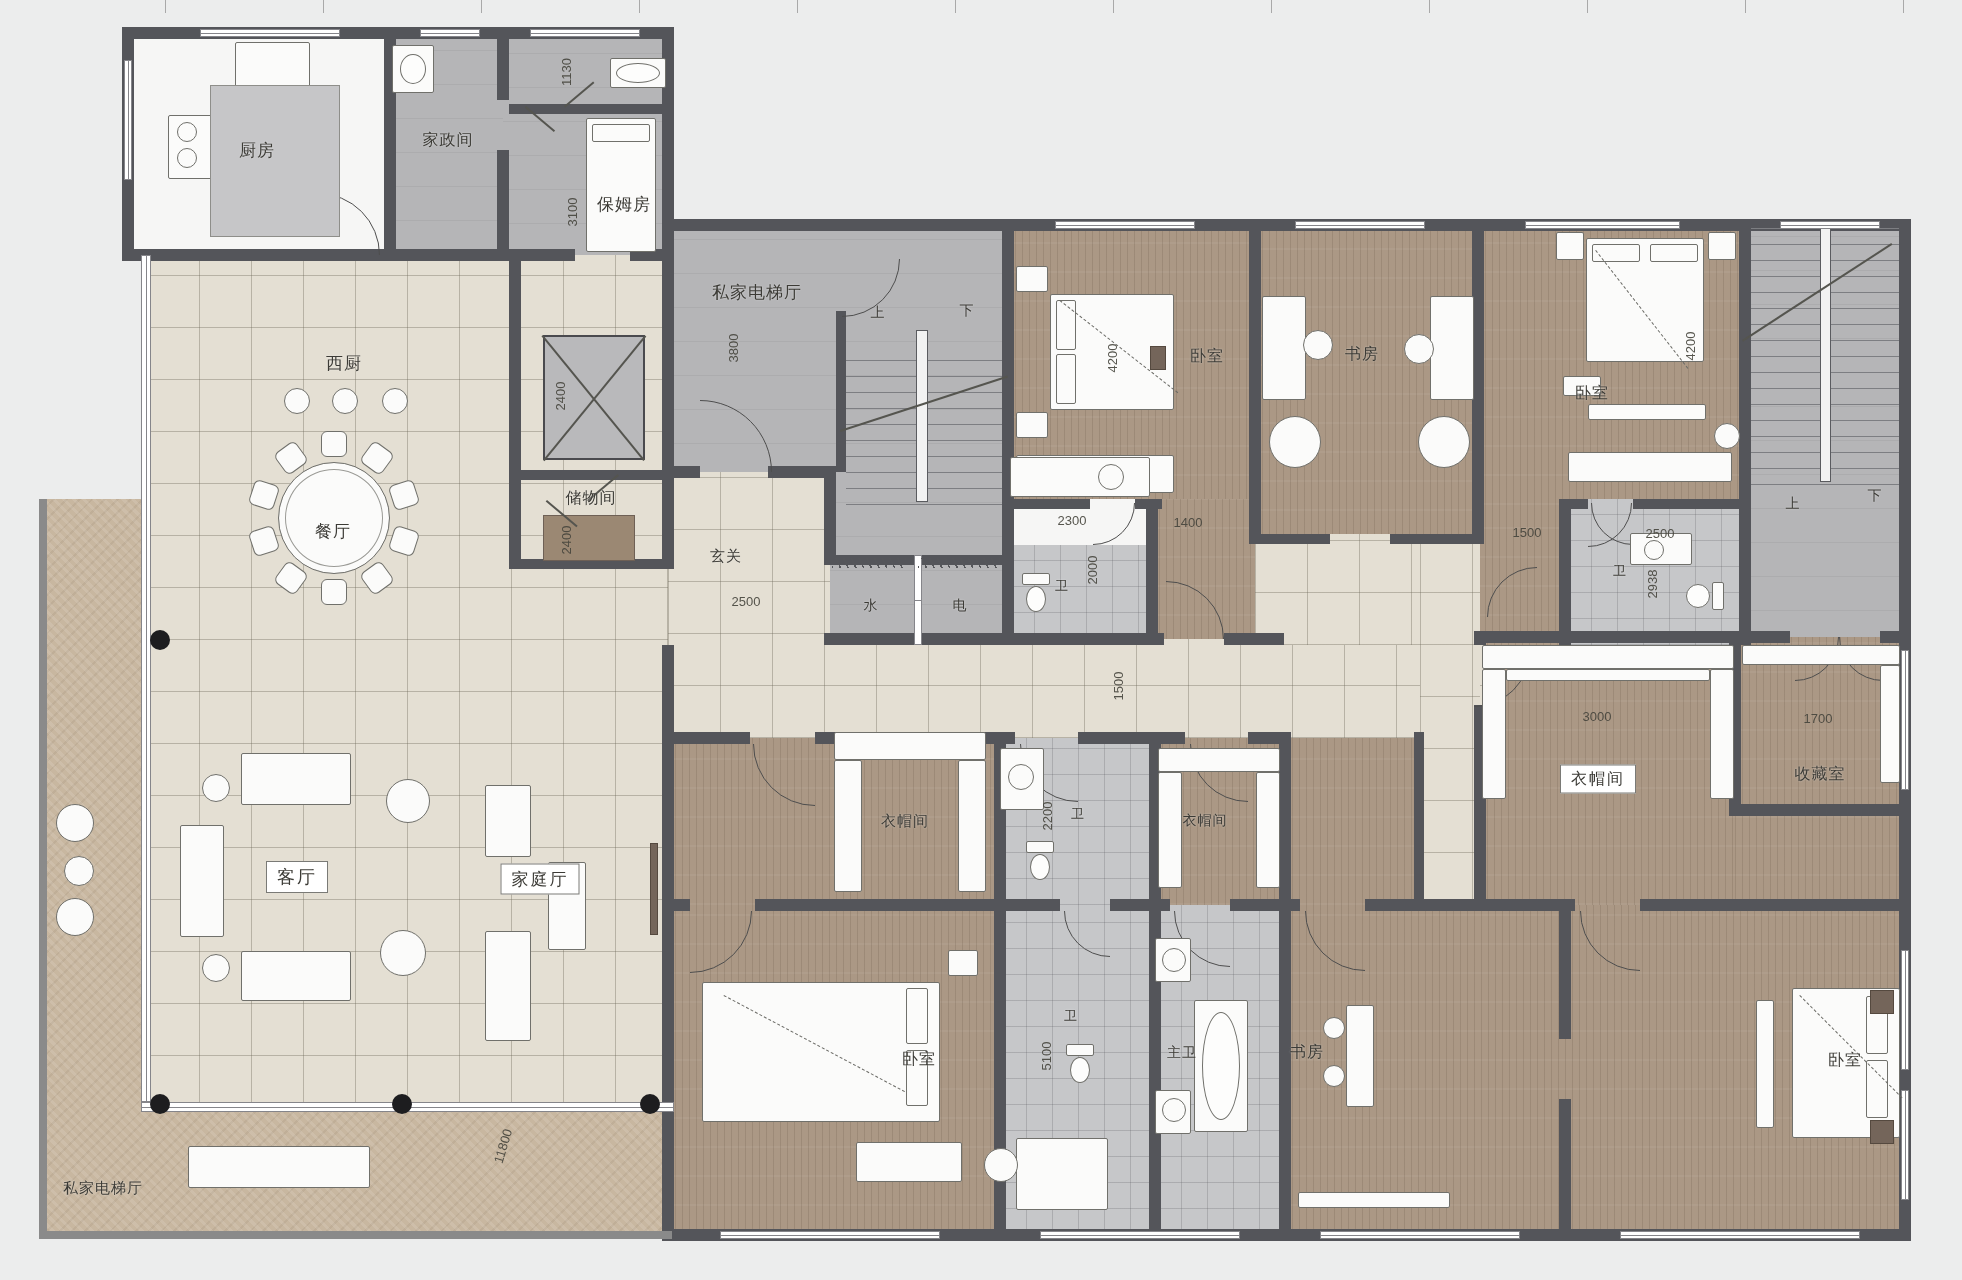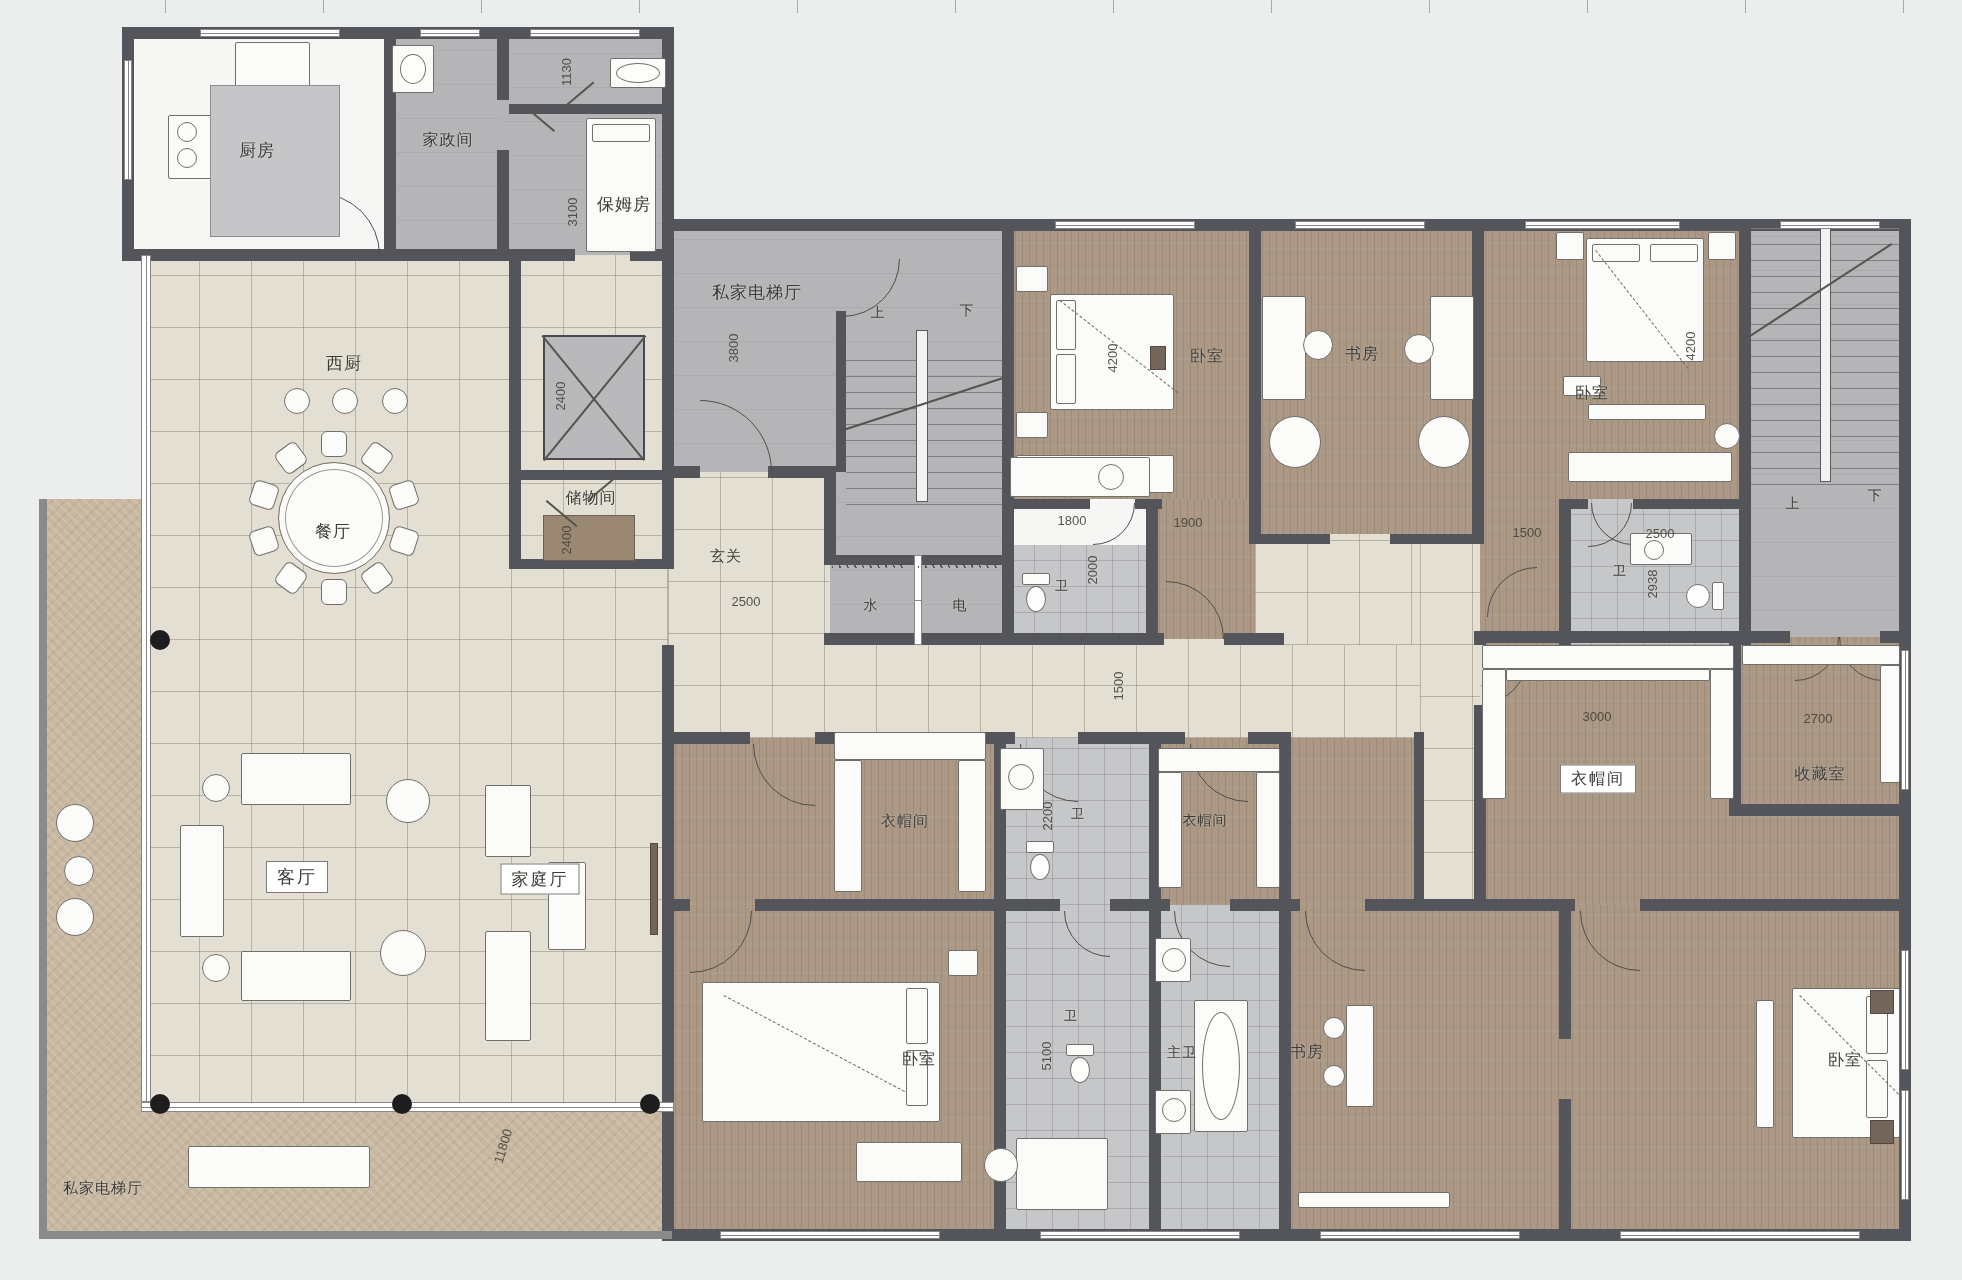--- a/index.html
+++ b/index.html
@@ -359,29 +359,29 @@
       <span class="room-label" style="left: 103px; top: 1188px; font-size: 15px;">私家电梯厅</span>
     </div>
   <div id="dims">
       <span class="dim-label" style="left: 566px; top: 72px; transform: translate(-50%, -50%) rotate(-90deg);">1130</span>
       <span class="dim-label" style="left: 572px; top: 212px; transform: translate(-50%, -50%) rotate(-90deg);">3100</span>
       <span class="dim-label" style="left: 560px; top: 396px; transform: translate(-50%, -50%) rotate(-90deg);">2400</span>
       <span class="dim-label" style="left: 733px; top: 348px; transform: translate(-50%, -50%) rotate(-90deg);">3800</span>
       <span class="dim-label" style="left: 566px; top: 540px; transform: translate(-50%, -50%) rotate(-90deg);">2400</span>
       <span class="dim-label" style="left: 746px; top: 601px;">2500</span>
       <span class="dim-label" style="left: 1112px; top: 358px; transform: translate(-50%, -50%) rotate(-90deg);">4200</span>
-      <span class="dim-label" style="left: 1072px; top: 520px;">1800</span>
+      <span class="dim-label" style="left: 1072px; top: 520px;">2300</span>
       <span class="dim-label" style="left: 1092px; top: 570px; transform: translate(-50%, -50%) rotate(-90deg);">2000</span>
-      <span class="dim-label" style="left: 1188px; top: 522px;">1900</span>
+      <span class="dim-label" style="left: 1188px; top: 522px;">1400</span>
       <span class="dim-label" style="left: 1527px; top: 532px;">1500</span>
       <span class="dim-label" style="left: 1660px; top: 533px;">2500</span>
       <span class="dim-label" style="left: 1652px; top: 584px; transform: translate(-50%, -50%) rotate(-90deg);">2938</span>
       <span class="dim-label" style="left: 1690px; top: 346px; transform: translate(-50%, -50%) rotate(-90deg);">4200</span>
       <span class="dim-label" style="left: 1597px; top: 716px;">3000</span>
-      <span class="dim-label" style="left: 1818px; top: 718px;">2700</span>
+      <span class="dim-label" style="left: 1818px; top: 718px;">1700</span>
       <span class="dim-label" style="left: 1118px; top: 686px; transform: translate(-50%, -50%) rotate(-90deg);">1500</span>
       <span class="dim-label" style="left: 1047px; top: 816px; transform: translate(-50%, -50%) rotate(-90deg);">2200</span>
       <span class="dim-label" style="left: 1046px; top: 1056px; transform: translate(-50%, -50%) rotate(-90deg);">5100</span>
       <span class="dim-label" style="left: 503px; top: 1146px; transform: translate(-50%, -50%) rotate(-73deg);">11800</span>
     </div>
   <div id="ticks">
       <div class="tick" style="left: 165px; top: 0px; width: 1px; height: 13px;"></div>
       <div class="tick" style="left: 323px; top: 0px; width: 1px; height: 13px;"></div>
       <div class="tick" style="left: 481px; top: 0px; width: 1px; height: 13px;"></div>
       <div class="tick" style="left: 639px; top: 0px; width: 1px; height: 13px;"></div>

